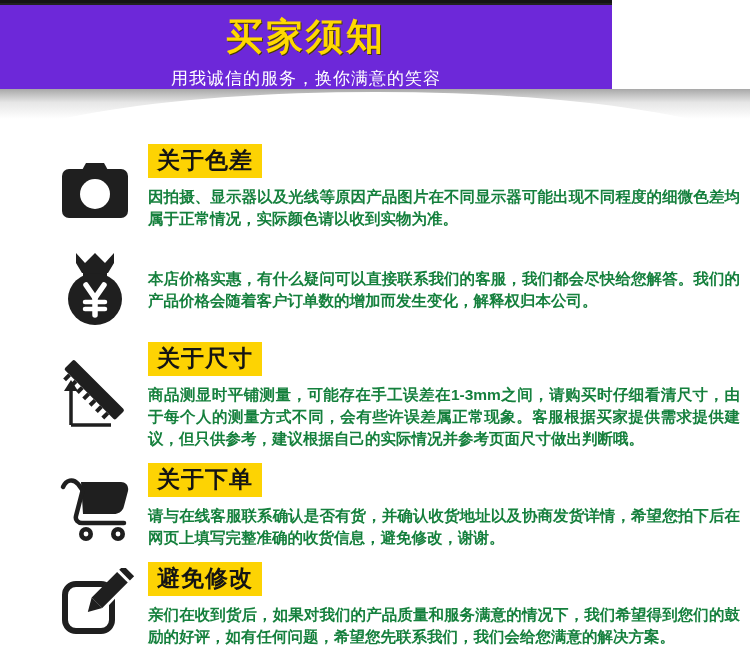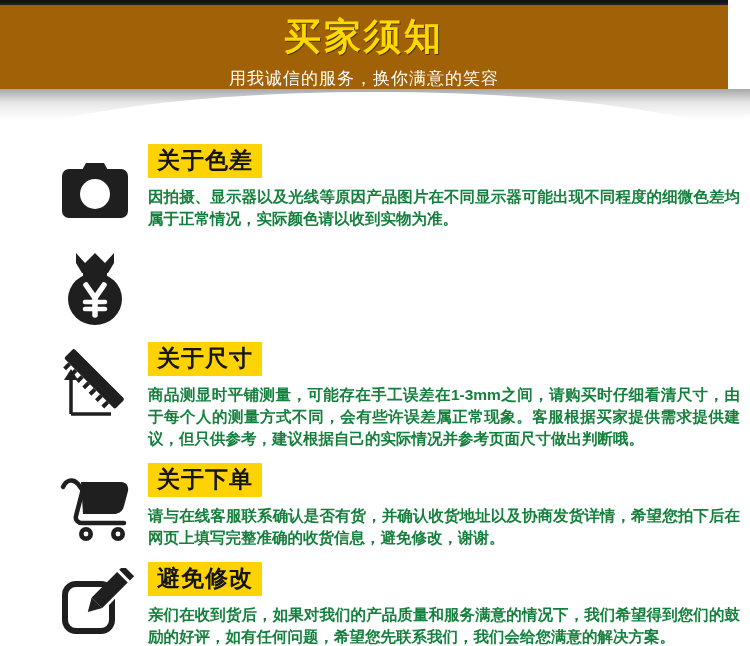--- a/index.html
+++ b/index.html
@@ -5,23 +5,23 @@
   * { margin: 0; padding: 0; box-sizing: border-box; }
   html, body { background: #ffffff; }
   body {
     width: 750px;
     height: 646px;
     font-family: "Liberation Sans", "DejaVu Sans", sans-serif;
     overflow: hidden;
   }
   
   .header {
-    width: 728px;
+    width: 612px;
     height: 89px;
-    background: #a16207;
+    background: #6d28d9;
     border-top: 3px solid #141414;
     box-shadow: inset 0 2px 0 #222222;
     text-align: center;
   }
   .header-title {
     padding-top: 9px;
     font-size: 37px;
     font-weight: bold;
     letter-spacing: 3px;
     color: #ffd800;
@@ -42,21 +42,21 @@
   }
   .shadow-dome {
     position: absolute; top: 3px; left: -3%; width: 106%; height: 70px;
     background: #ffffff;
     border-radius: 50% 50% 0 0 / 100% 100% 0 0;
   }
   
   .sections { padding-top: 17px; }
   .section {
     display: flex;
-    align-items: flex-start;
+    align-items: center;
     padding-left: 52px;
     margin-bottom: 13px;
   }
   .icon-cell {
     width: 86px;
     margin-right: 10px;
     flex-shrink: 0;
     display: flex;
     justify-content: center;
     margin-top: 6px;
@@ -117,20 +117,21 @@
         <path d="M21 4 l9 10 10-10 10 10 9-10 v10 l-6 10 H27 l-6-10 z" fill="#1f1f1f"></path>
         <rect x="28" y="18" width="24" height="10" fill="#1f1f1f"></rect>
         <ellipse cx="40" cy="50" rx="27" ry="26" fill="#1f1f1f"></ellipse>
         <path d="M31 36 l9 13 9-13" stroke="#ffffff" stroke-width="5.5" fill="none" stroke-linecap="round"></path>
         <line x1="40" y1="48" x2="40" y2="66" stroke="#ffffff" stroke-width="5.5" stroke-linecap="round"></line>
         <line x1="30" y1="53" x2="50" y2="53" stroke="#ffffff" stroke-width="4.5" stroke-linecap="round"></line>
         <line x1="30" y1="60" x2="50" y2="60" stroke="#ffffff" stroke-width="4.5" stroke-linecap="round"></line>
       </svg>
     </div>
     <div class="section-content">
+      <div class="section-body">本店价格实惠，有什么疑问可以直接联系我们的客服，我们都会尽快给您解答。我们的产品价格会随着客户订单数的增加而发生变化，解释权归本公司。</div>
     </div>
   </div>
 
   <div class="section">
     <div class="icon-cell">
       <svg width="80" height="80" viewBox="0 0 80 80">
         <g transform="rotate(45 40 30)">
           <rect x="4" y="24" width="72" height="14" rx="2" fill="#1f1f1f"></rect>
           <rect x="10" y="38" width="4" height="7" fill="#1f1f1f"></rect>
           <rect x="19" y="38" width="4" height="7" fill="#1f1f1f"></rect>

